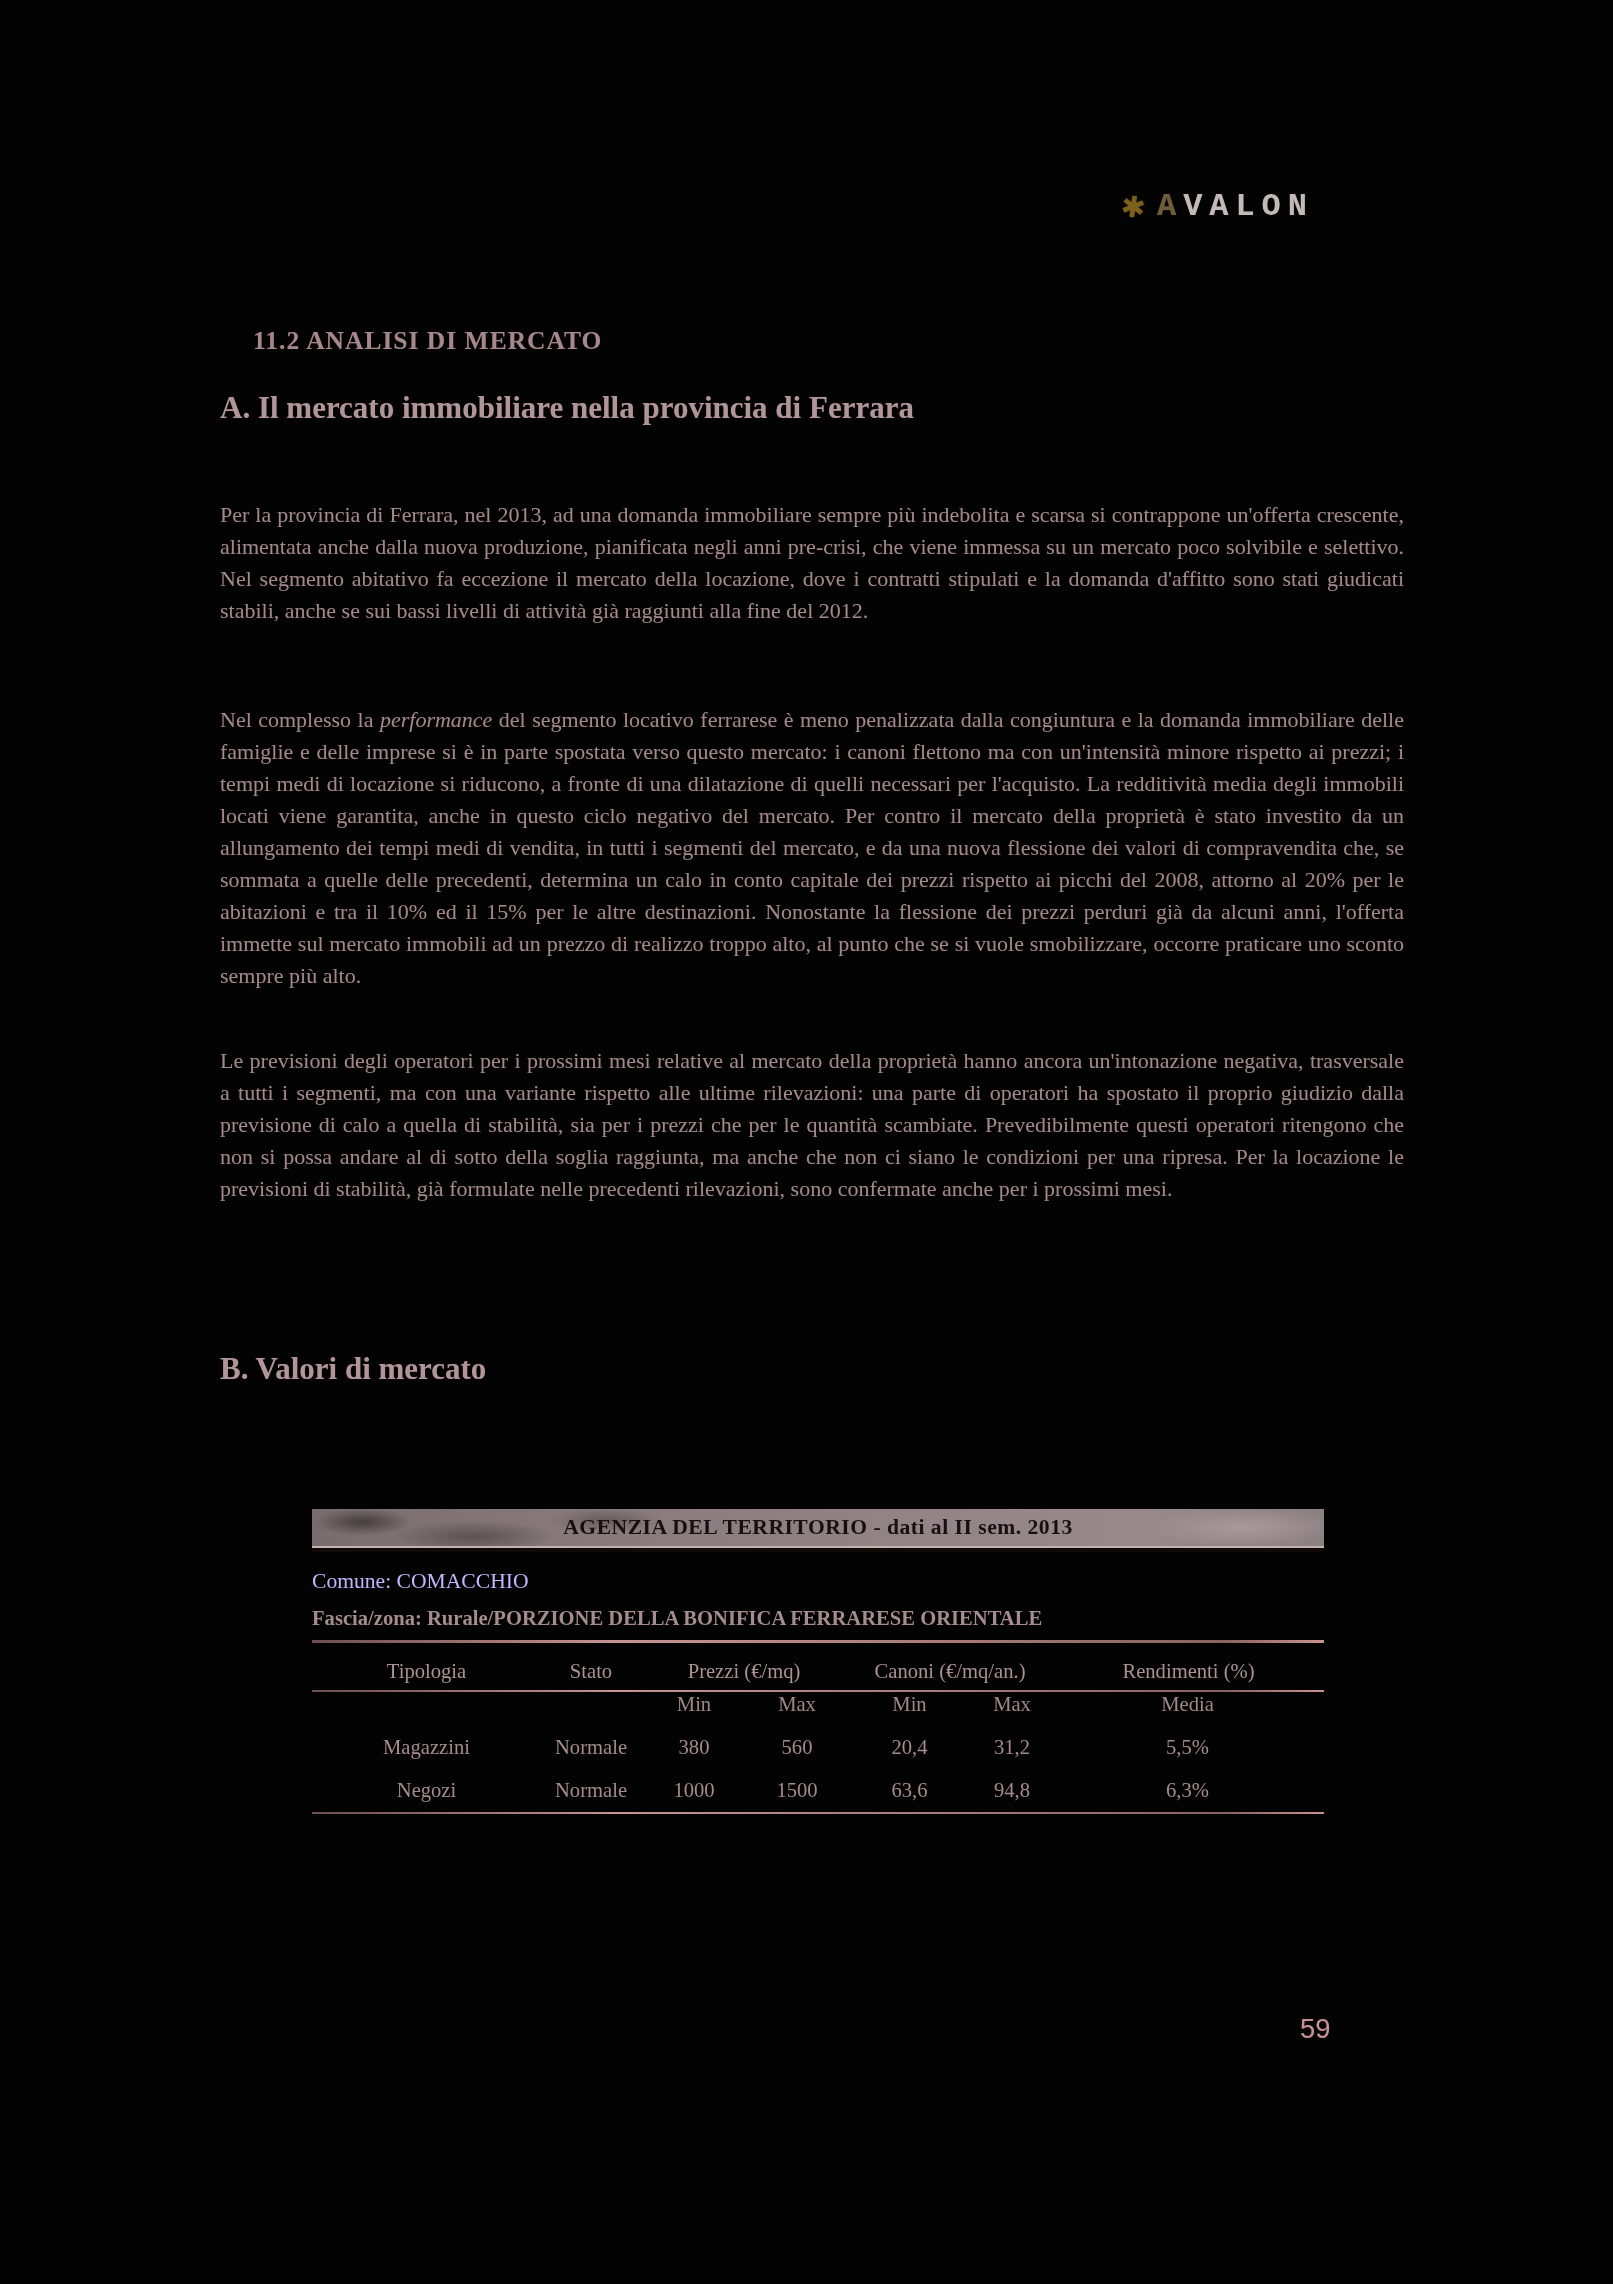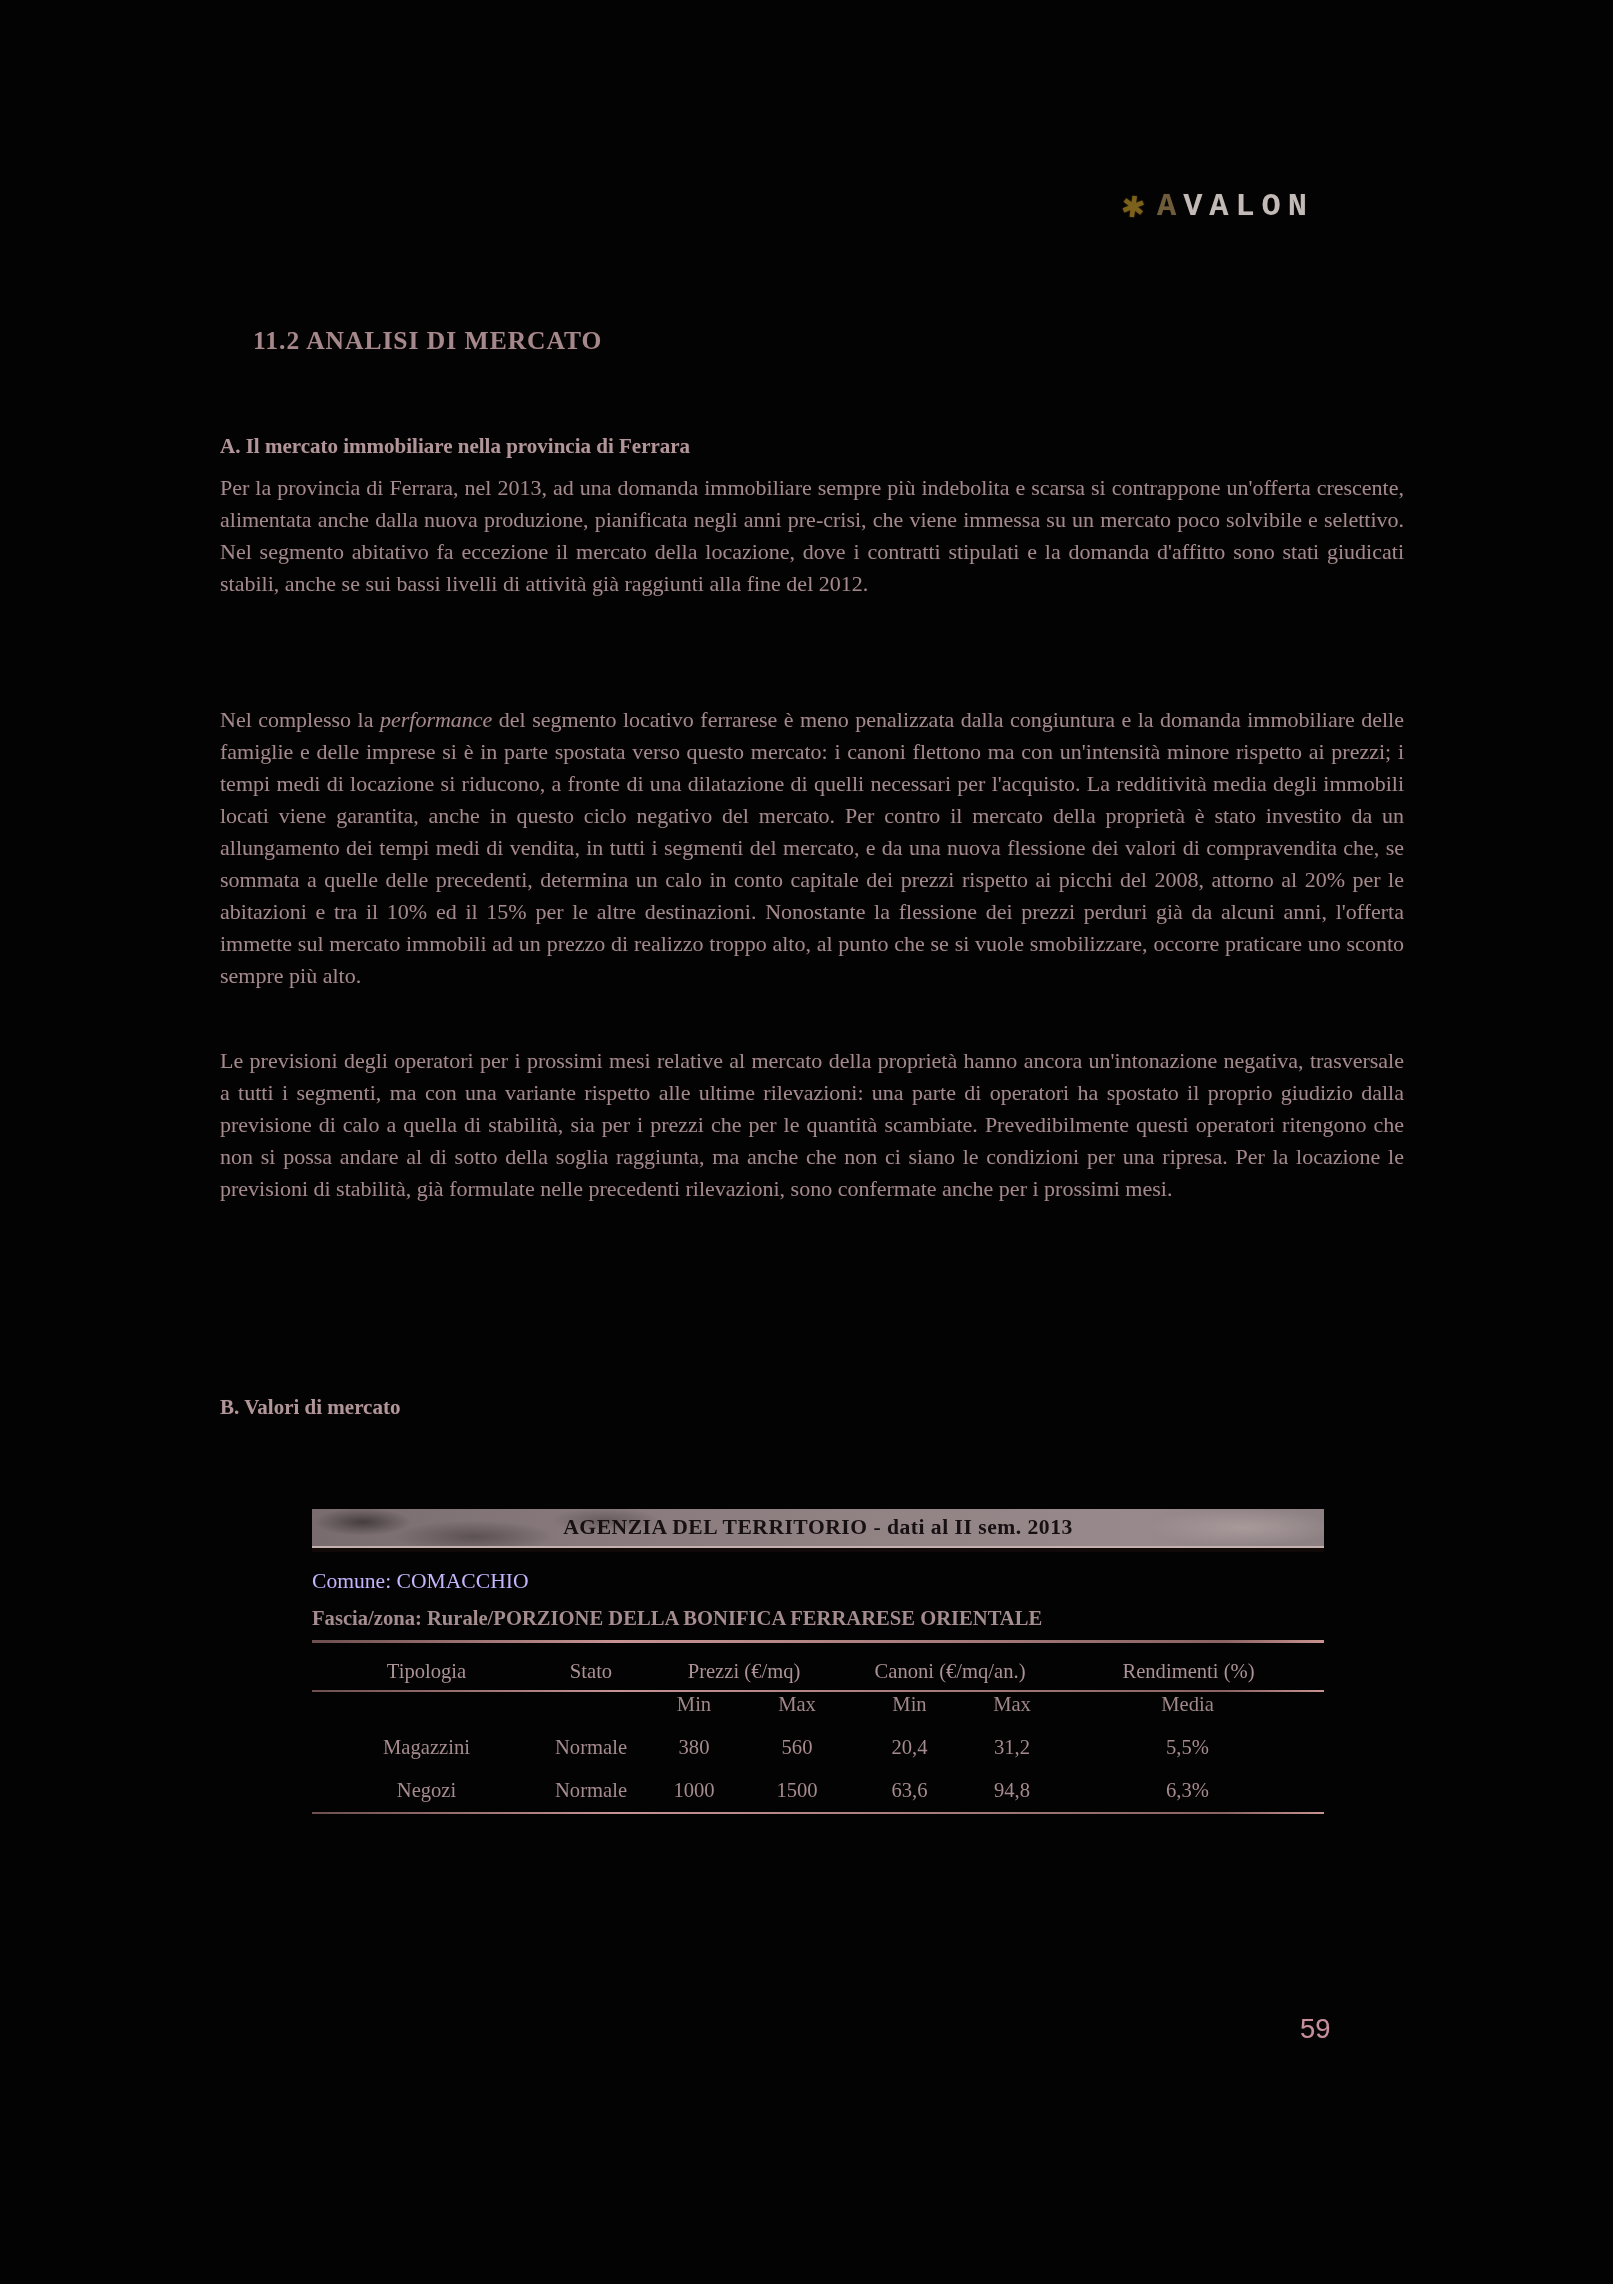--- a/index.html
+++ b/index.html
@@ -23,33 +23,32 @@
   }
   .logo-text::first-letter { color:#6f5c38; }
   
   .h-main {
     position:absolute; left:253px; top:326px;
     font-size:25.5px; font-weight:bold; letter-spacing:1px;
     color:#a5888b; text-shadow:0 0 1px rgba(230,150,150,.2);
   }
   .h-sub {
     position:absolute; left:220px;
-    font-size:21px; font-weight:bold; color:#b09699;
+    font-size:31px; font-weight:bold; color:#b09699;
     text-shadow:0 0 1px rgba(230,150,150,.2);
-    margin-top:44px;
   }
   .h-a { top:390px; }
   .h-b { top:1351px; }
   .para {
     position:absolute; left:220px; width:1184px;
     font-size:22px; line-height:32px; text-align:justify;
     color:#a28а8c; color:#a2898c;
     text-shadow:0 0 1px rgba(220,140,140,.15);
   }
-  #p1 { top:450px; }
+  #p1 { top:477px; }
   #p2 { top:682px; }
   #p3 { top:1023px; }
   #p4 { top:1394px; }
   .ital { font-style:italic; }
   
   .table-wrap {
     position:absolute; left:312px; top:1509px; width:1012px;
     color:#ab9294; font-size:20.6px;
   }
   .band {

